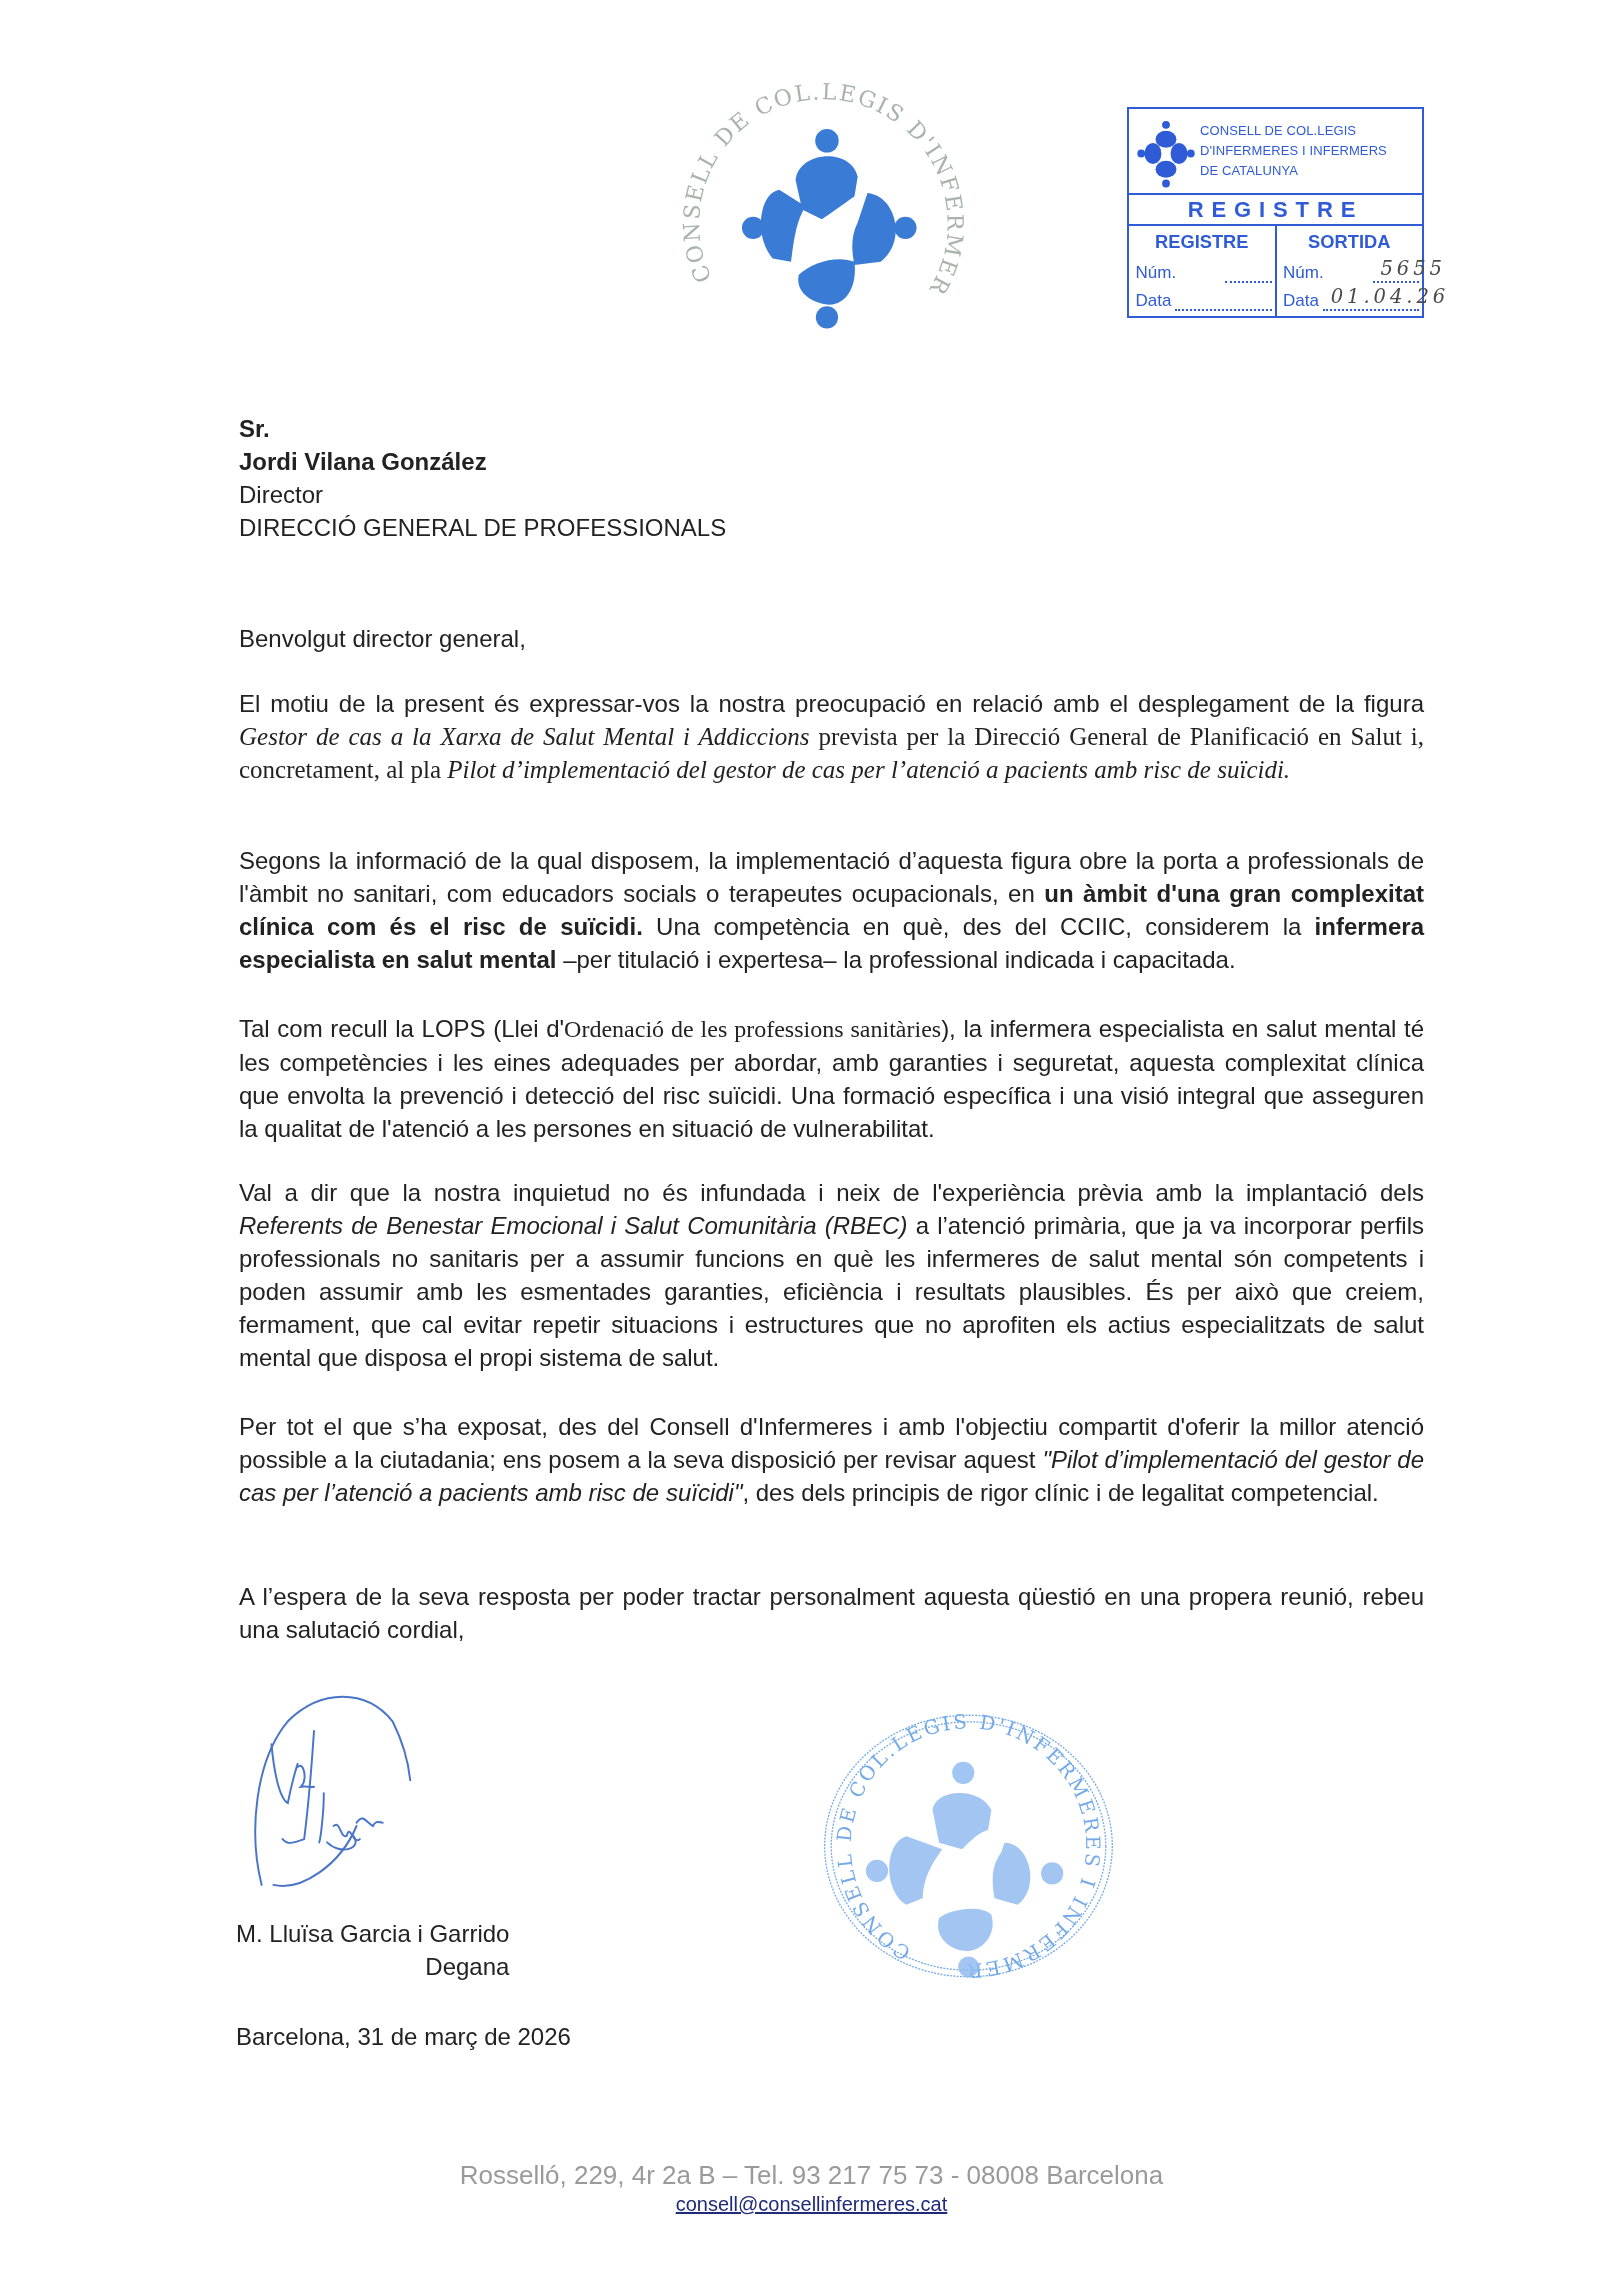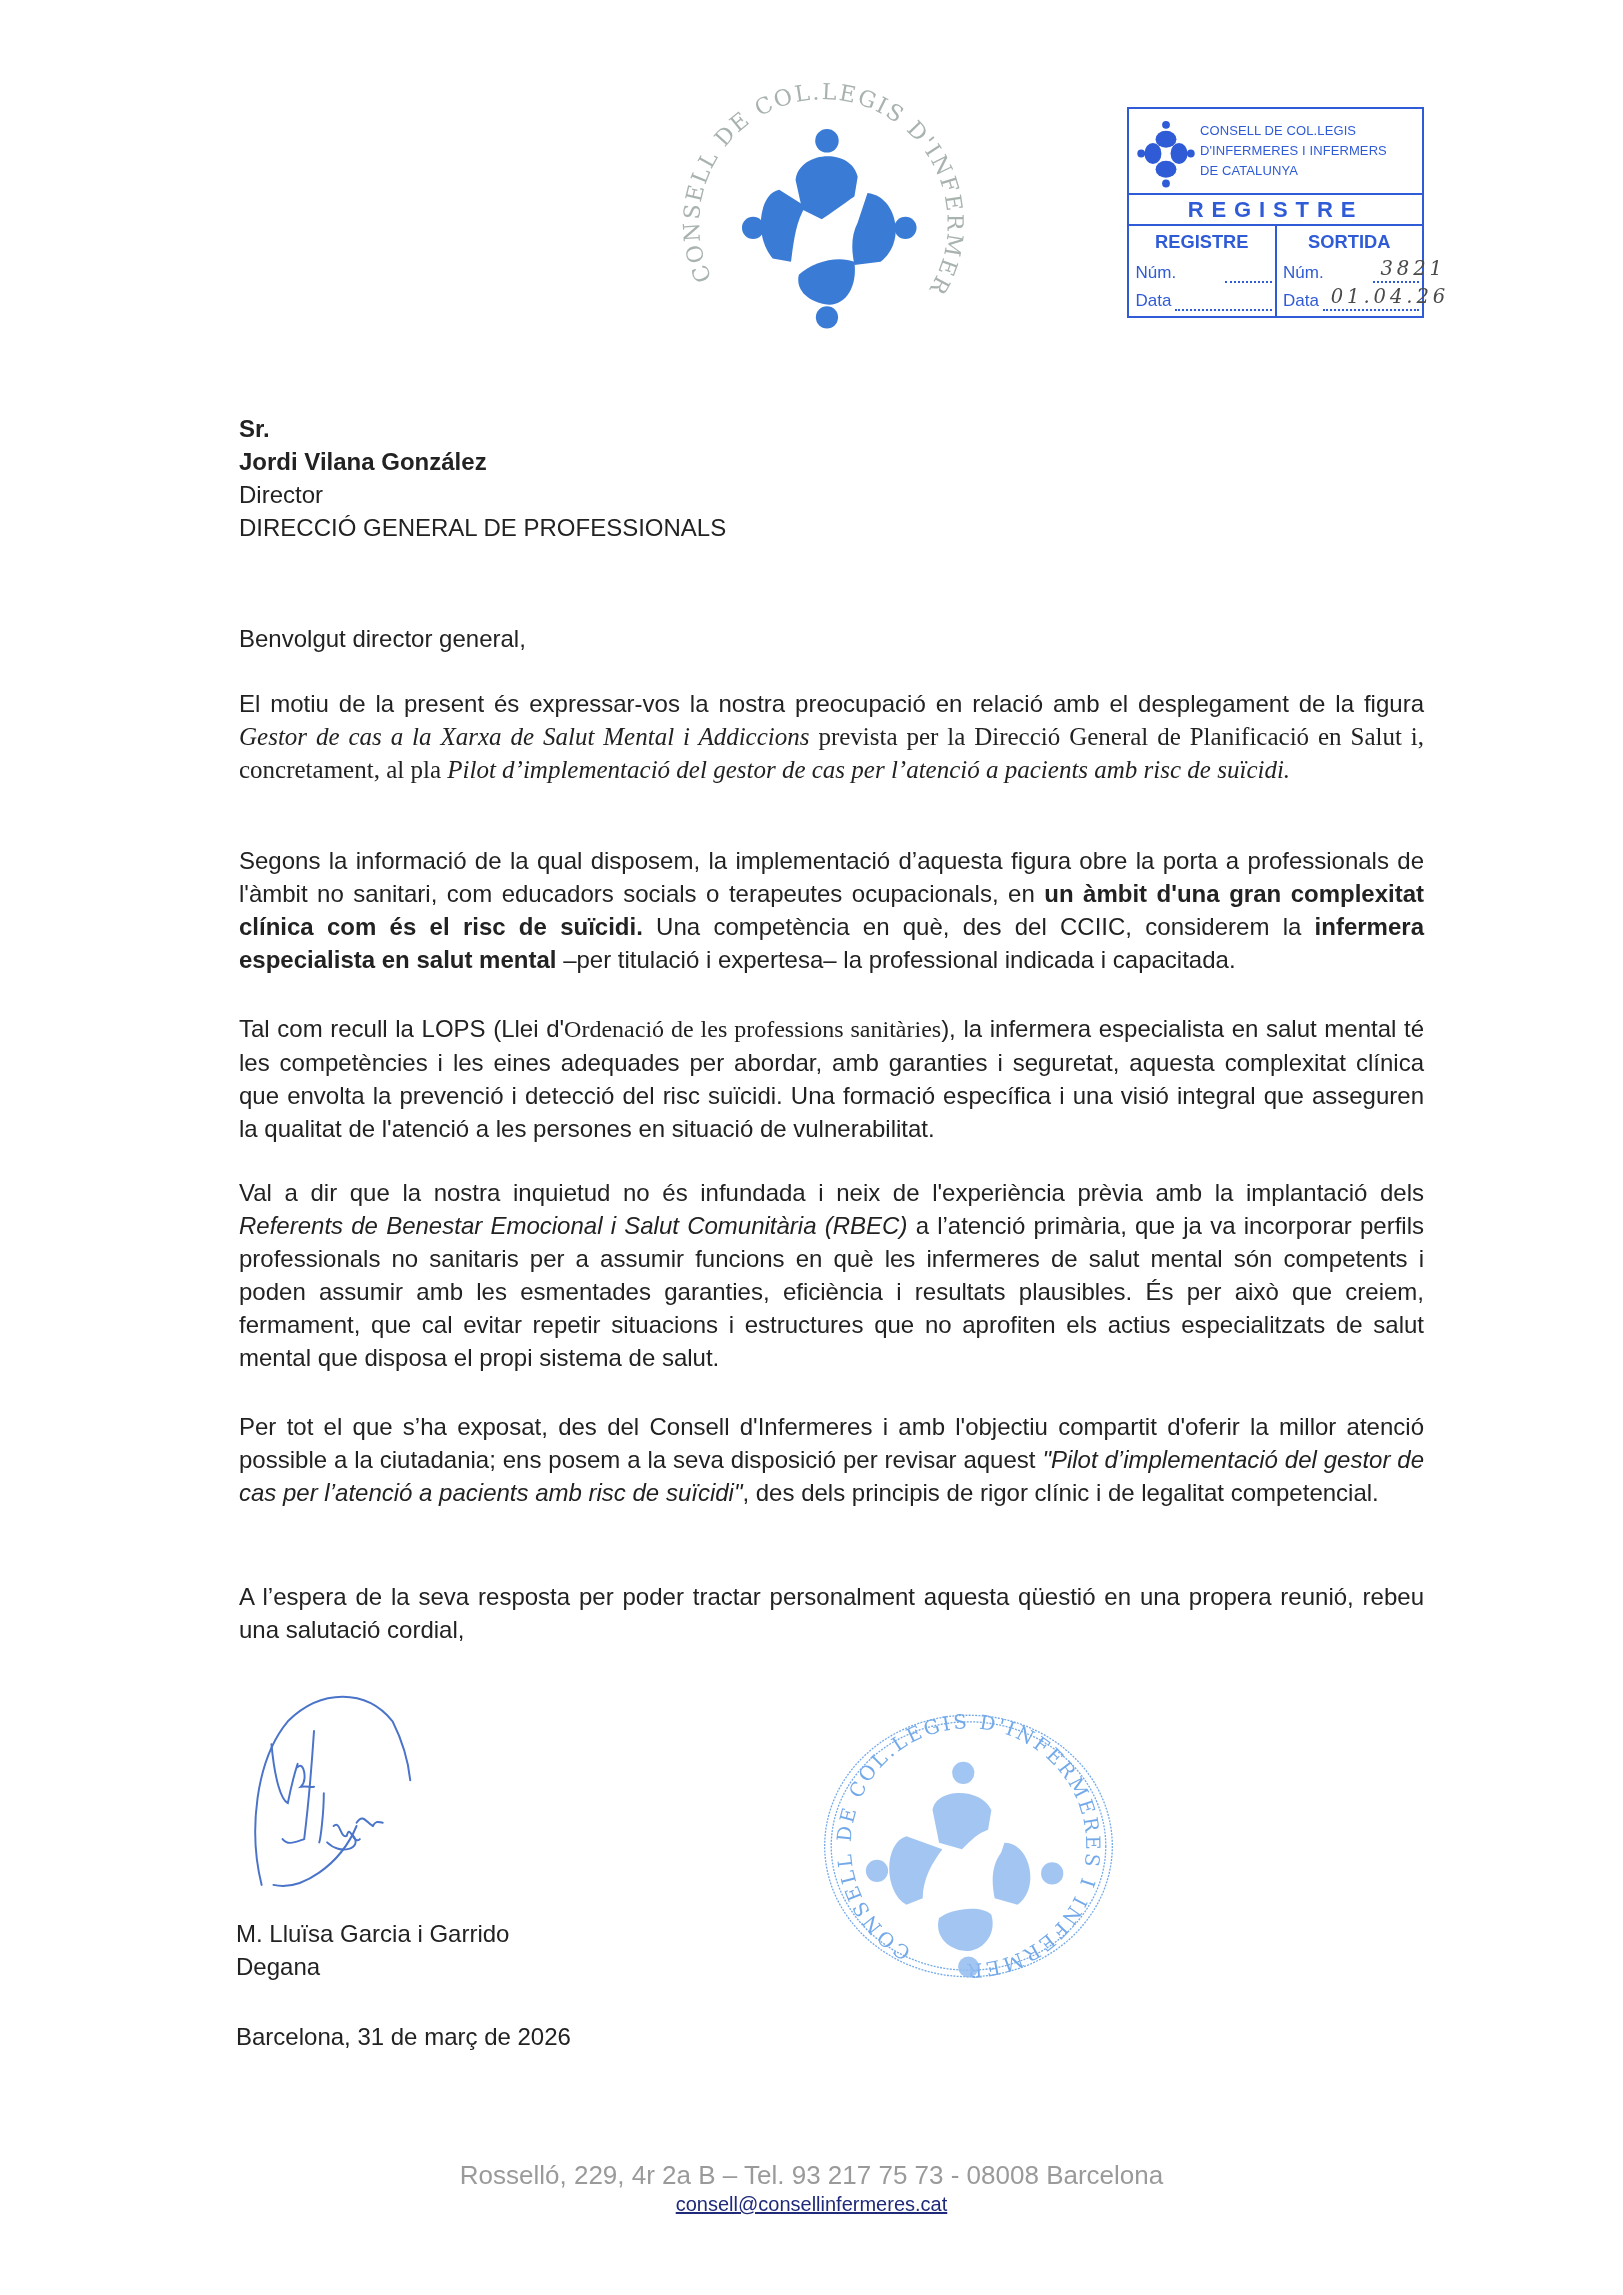--- a/index.html
+++ b/index.html
@@ -44,21 +44,21 @@
 
   .p1 { top: 687px; }
   .p2 { top: 844px; }
   .p3 { top: 1012px; }
   .p4 { top: 1176px; }
   .p5 { top: 1410px; }
   .p6 { top: 1580px; }
 
   
   .sig { position: absolute; left: 242px; top: 1682px; width: 216px; height: 216px; }
-  .signer { position: absolute; left: 236px; top: 1917px; font-size: 24px; line-height: 33px; color: #222; }
+  .signer { position: absolute; left: 236px; top: 1917px; font-size: 24px; line-height: 33px; color: #222; text-align: right; }
   .date { position: absolute; left: 236px; top: 2023px; font-size: 24px; color: #222; }
 
   
   .seal { position: absolute; left: 792px; top: 1702px; width: 353px; height: 288px; opacity: 0.85; }
 
   
   .footer { position: absolute; left: 0; width: 1623px; text-align: center; }
   .footer .addrline { top: 2160px; position: absolute; width: 100%; font-size: 26px; color: #9a9a9a; }
   .footer .mail { top: 2193px; position: absolute; width: 100%; font-size: 20px; }
   .footer .mail a { color: #1f2a7a; text-decoration: underline; }
@@ -122,21 +122,21 @@
         <span class="dots">
             <span class="hand"></span>
           </span>
       </div>
     </div>
     <div class="col">
       <div class="hd">SORTIDA</div>
       <div class="row r1">
         <span class="lbl">Núm.</span>
         <span class="dots">
-            <span class="hand">3821</span>
+            <span class="hand">5655</span>
           </span>
       </div>
       <div class="row r2">
         <span class="lbl">Data</span>
         <span class="dots">
             <span class="hand">01.04.26</span>
           </span>
       </div>
     </div>
   </div>

